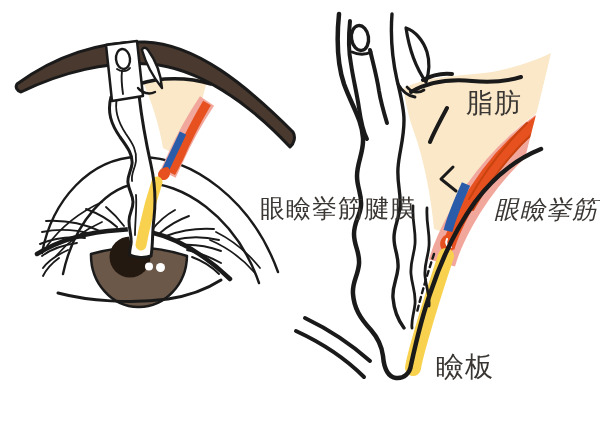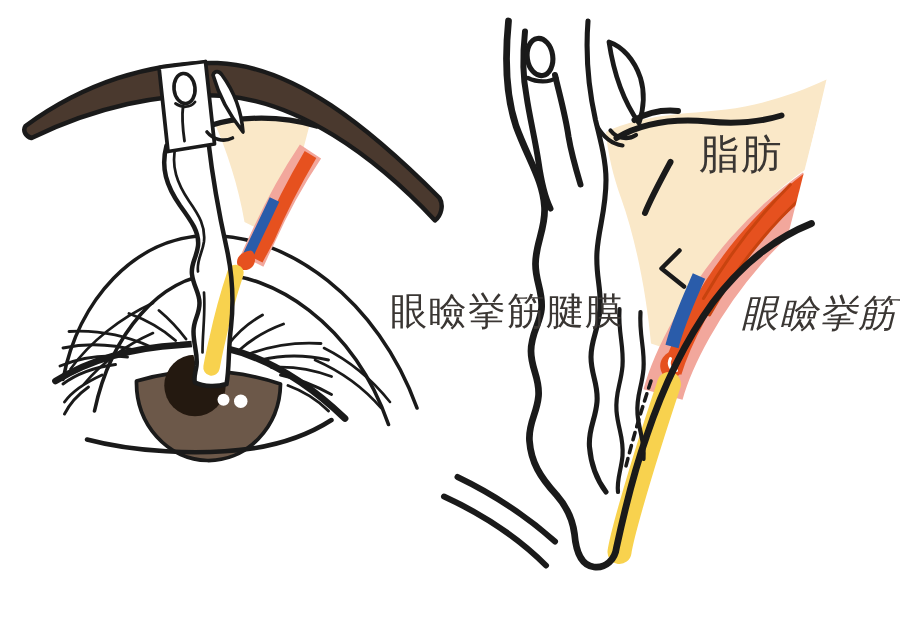--- a/index.html
+++ b/index.html
@@ -147,13 +147,14 @@
       <path d="M453,167 L441,179 L456,191" stroke="#1a1a1a" stroke-width="3"></path>
 
       <path d="M305,318 C330,330 352,345 370,361
            M296,331 C322,343 346,359 364,377" stroke="#1a1a1a" stroke-width="4"></path>
     </g>
   </svg>
 
   <div class="label label-aponeurosis">眼瞼挙筋腱膜</div>
   <div class="label label-fat">脂肪</div>
   <div class="label label-levator">眼瞼挙筋</div>
+  <div class="label label-tarsal">瞼板</div>
 </div>
 
 </body></html>

